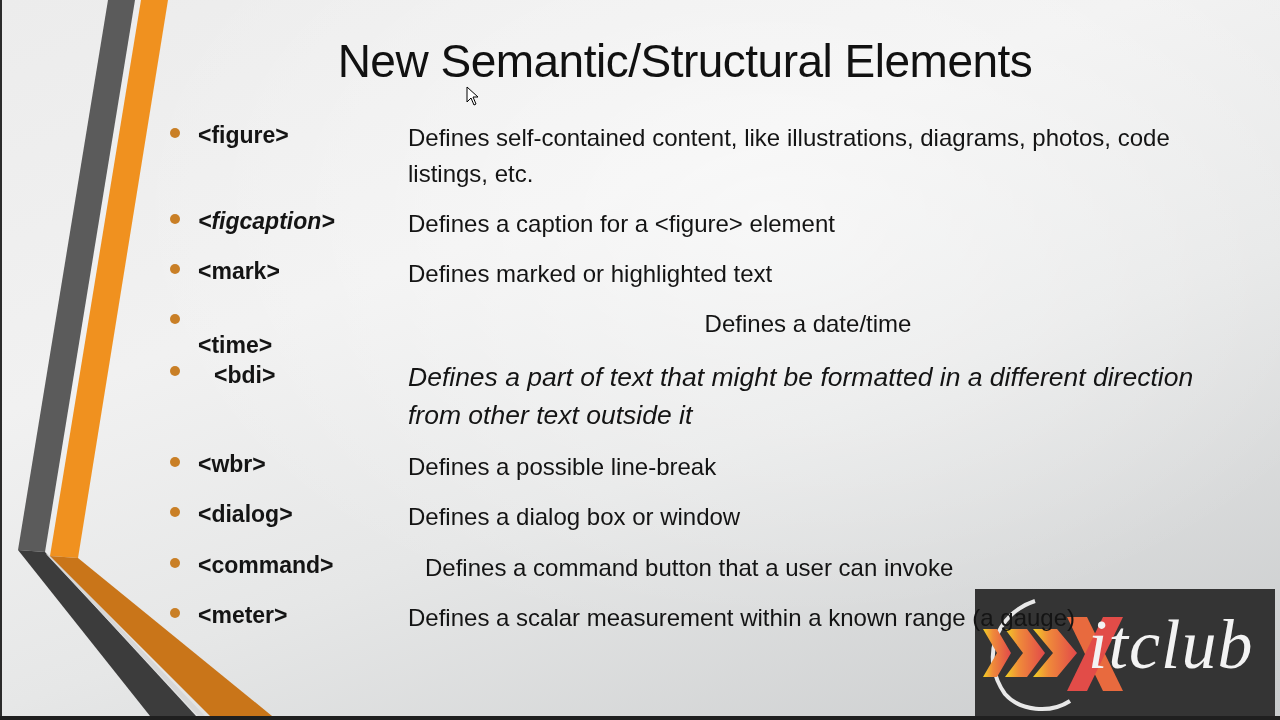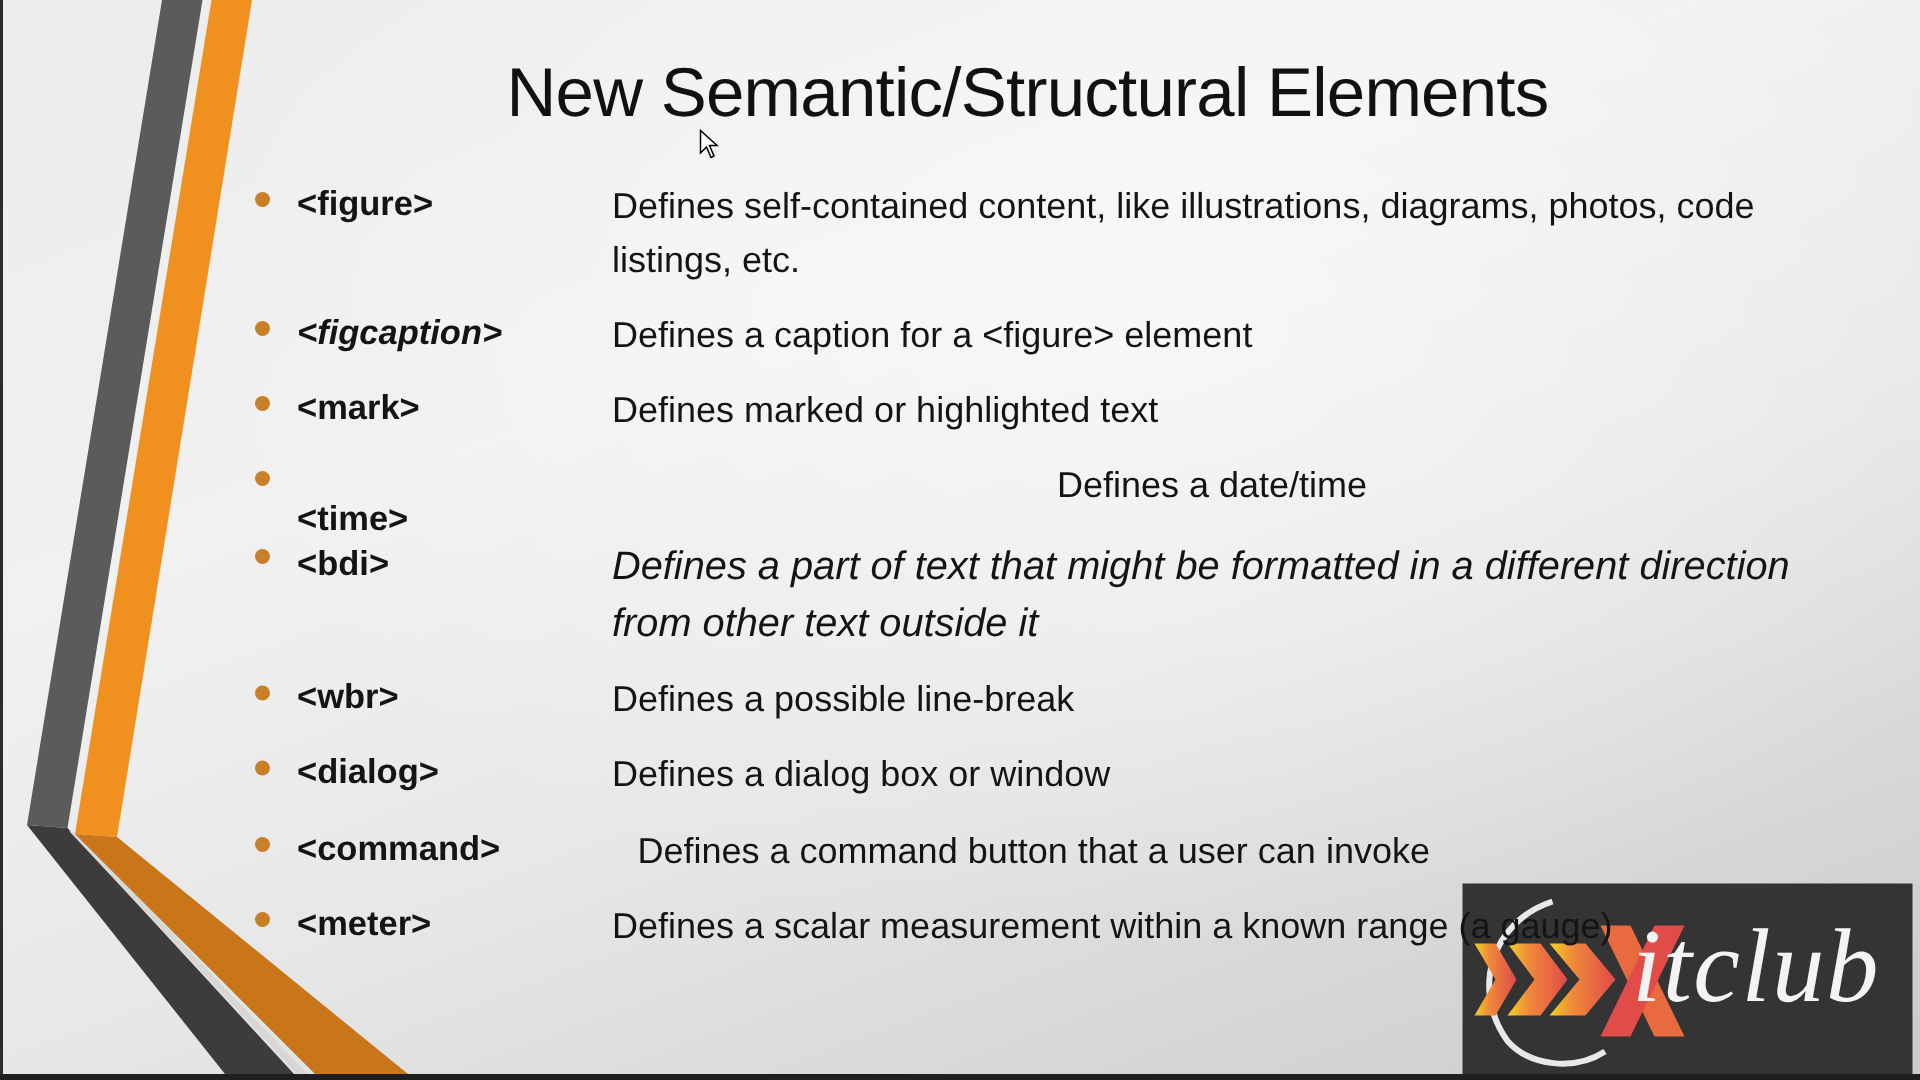--- a/index.html
+++ b/index.html
@@ -165,21 +165,21 @@
 </div>
 
 <div class="row" style="top:306px;">
   <div class="bullet" style="top:8px;"></div>
   <div class="tag" style="top:2px;margin-top:24px;">&lt;time&gt;</div>
   <div class="desc" style="top:0px;text-align:center;">Defines a date/time</div>
 </div>
 
 <div class="row" style="top:358px;">
   <div class="bullet" style="top:8px;"></div>
-  <div class="tag" style="top:4px;">&lt;bdi&gt;</div>
+  <div class="tag" style="top:4px;margin-left:16px;">&lt;bdi&gt;</div>
   <div class="desc big" style="top:0px;">Defines a part of text that might be formatted in a different direction from other text outside it</div>
 </div>
 
 <div class="row" style="top:449px;">
   <div class="bullet" style="top:8px;"></div>
   <div class="tag" style="top:2px;">&lt;wbr&gt;</div>
   <div class="desc" style="top:0px;">Defines a possible line-break</div>
 </div>
 
 <div class="row" style="top:499px;">

